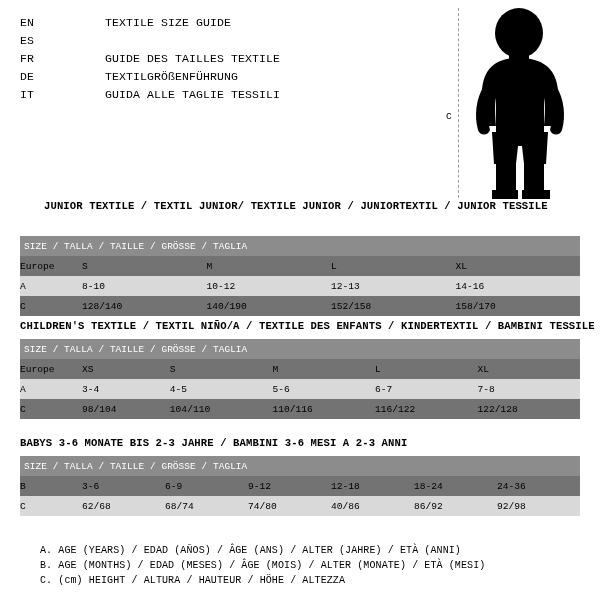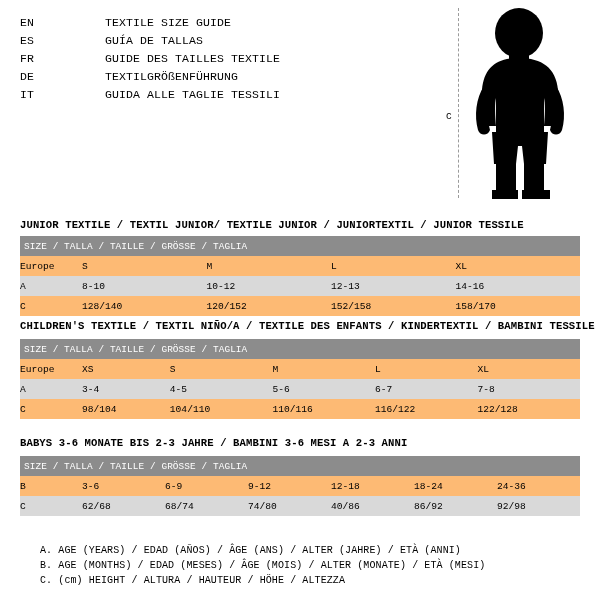--- a/index.html
+++ b/index.html
@@ -106,21 +106,21 @@
   tr.head-row td {
     font-size: 9.4px;
     letter-spacing: 0.1px;
     padding-left: 4px;
     font-weight: normal;
   }
   tr.alt-row {
     background: #d9d9d9;
   }
   tr.plain-row {
-    background: #fdba74;
+    background: #737373;
   }
   td.label-cell {
     padding-left: 4px;
     width: 62px;
   }
 
   
   .legend {
     position: absolute;
     left: 20px;
@@ -140,21 +140,20 @@
 
 <div class="page">
 
   <div class="header">
     <div class="lang-row">
       <div class="lang-code">EN</div>
       <div class="lang-title">TEXTILE SIZE GUIDE</div>
     </div>
     <div class="lang-row">
       <div class="lang-code">ES</div>
-      <div class="lang-title">GUÍA DE TALLAS</div>
     </div>
     <div class="lang-row">
       <div class="lang-code">FR</div>
       <div class="lang-title">GUIDE DES TAILLES TEXTILE</div>
     </div>
     <div class="lang-row">
       <div class="lang-code">DE</div>
       <div class="lang-title">TEXTILGRÖßENFÜHRUNG</div>
     </div>
     <div class="lang-row">
@@ -193,21 +192,21 @@
 
         <rect x="30" y="156" width="20" height="30"></rect>
         <rect x="58" y="156" width="20" height="30"></rect>
 
         <path d="M26 184 L 52 184 L 52 193 L 26 193 Z"></path>
         <path d="M56 184 L 84 184 L 84 193 L 56 193 Z"></path>
       </g>
     </svg>
   </div>
 
-  <div class="section-title" style="top: 219px;">JUNIOR TEXTILE / TEXTIL JUNIOR/ TEXTILE JUNIOR / JUNIORTEXTIL / JUNIOR TESSILE</div>
+  <div class="section-title" style="top: 200px; margin-left: 24px;">JUNIOR TEXTILE / TEXTIL JUNIOR/ TEXTILE JUNIOR / JUNIORTEXTIL / JUNIOR TESSILE</div>
   <table class="size-table" style="top: 236px;">
     <tbody>
       <tr class="head-row">
         <td colspan="5">SIZE / TALLA / TAILLE / GRÖSSE / TAGLIA</td>
       </tr>
       <tr class="plain-row">
         <td class="label-cell">Europe</td>
         <td>S</td>
         <td>M</td>
         <td>L</td>
@@ -216,21 +215,21 @@
       <tr class="alt-row">
         <td class="label-cell">A</td>
         <td>8-10</td>
         <td>10-12</td>
         <td>12-13</td>
         <td>14-16</td>
       </tr>
       <tr class="plain-row">
         <td class="label-cell">C</td>
         <td>128/140</td>
-        <td>120/152</td>
+        <td>140/190</td>
         <td>152/158</td>
         <td>158/170</td>
       </tr>
     </tbody>
   </table>
 
   <div class="section-title" style="top: 320px;">CHILDREN'S TEXTILE / TEXTIL NIÑO/A / TEXTILE DES ENFANTS / KINDERTEXTIL / BAMBINI TESSILE</div>
   <table class="size-table" style="top: 339px;">
     <tbody>
       <tr class="head-row">

